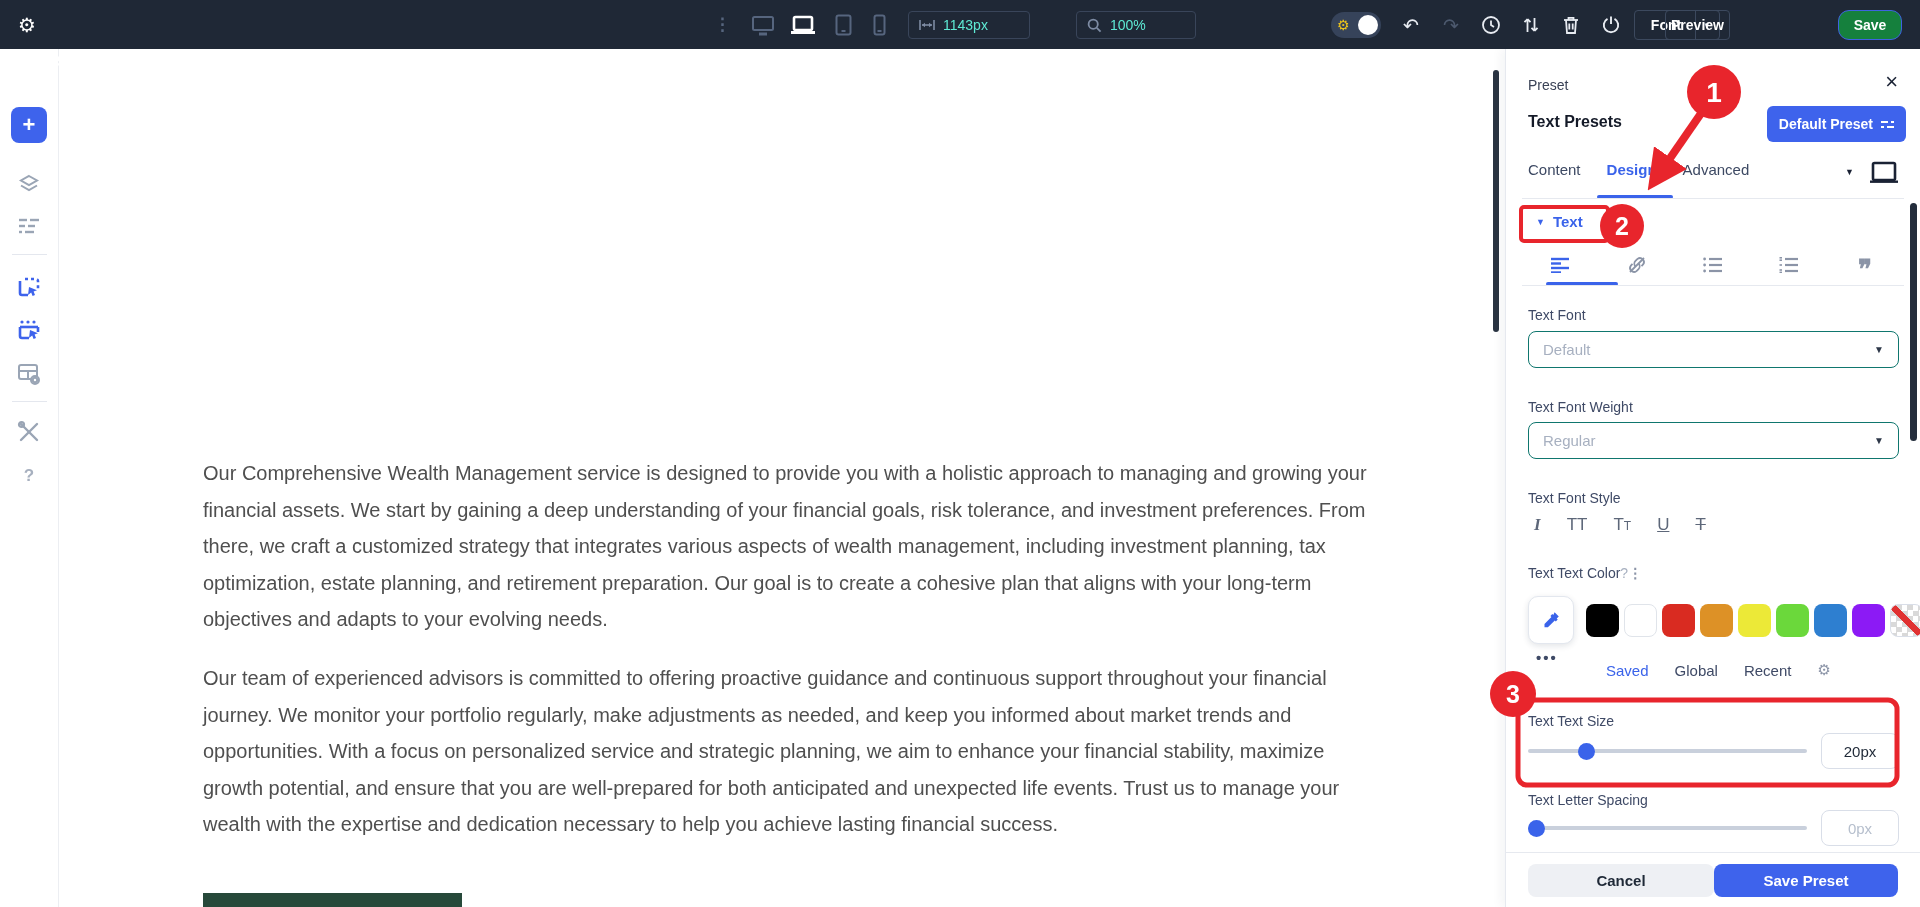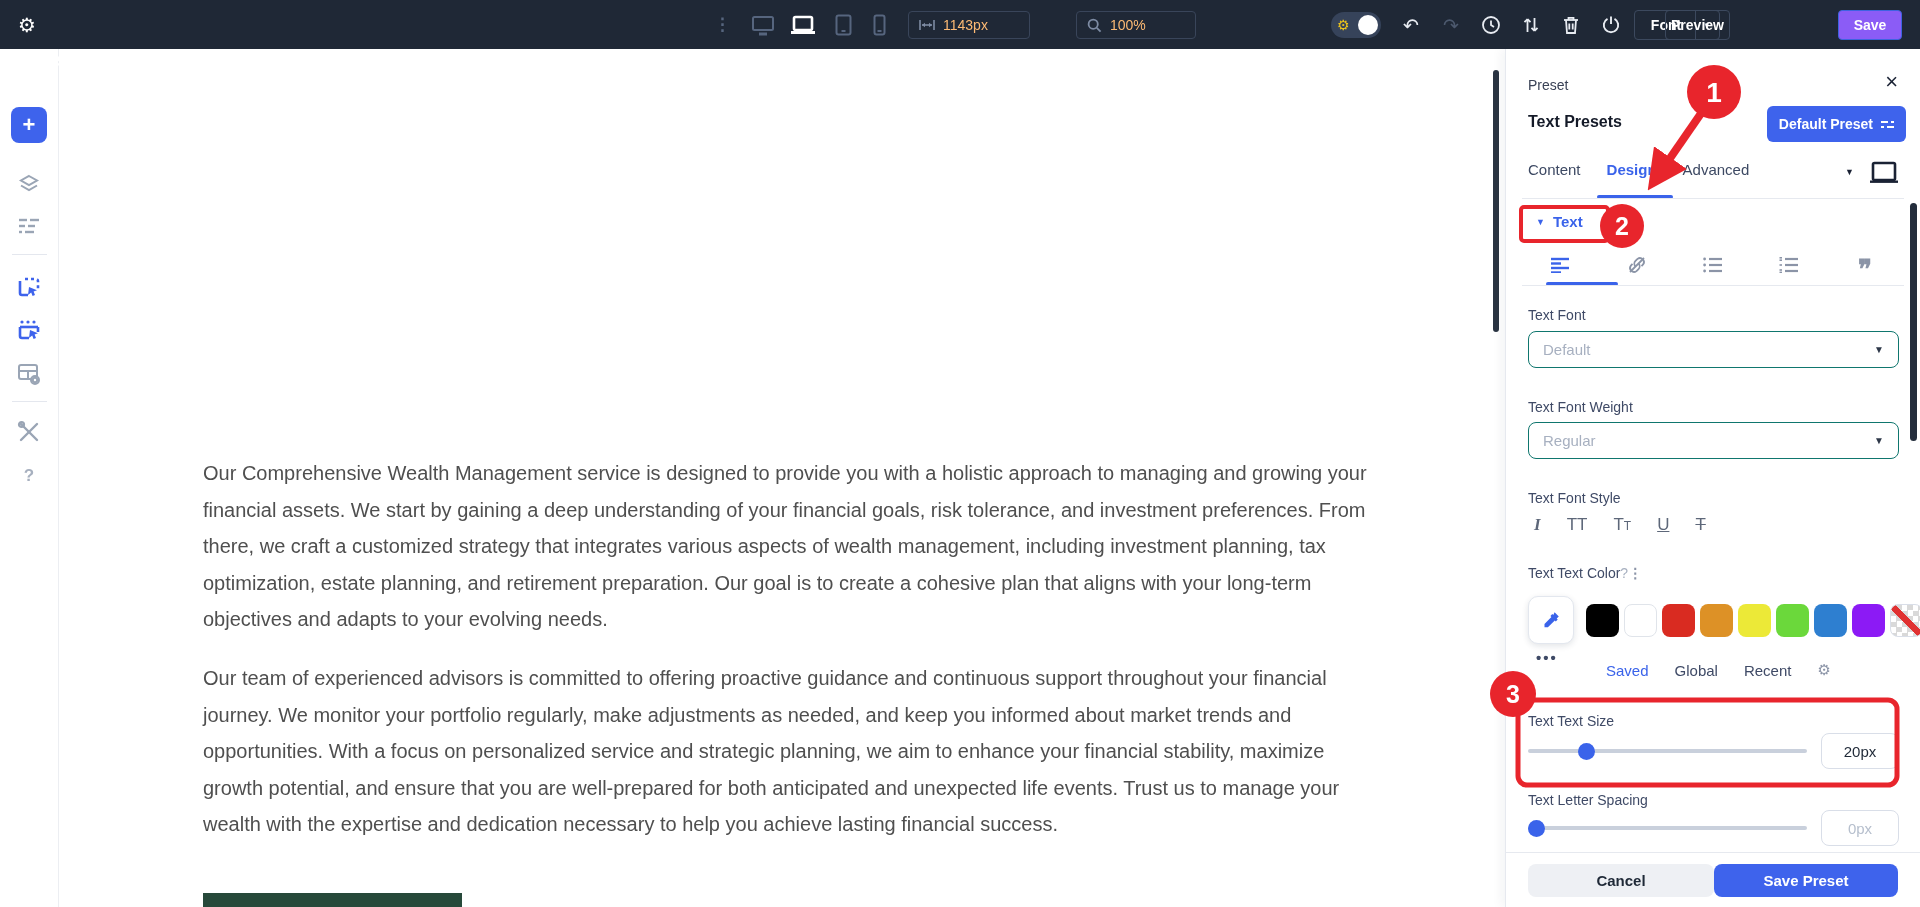--- a/index.html
+++ b/index.html
@@ -9,28 +9,28 @@
 
   
   .topbar { position:absolute; left:0; top:0; width:1920px; height:49px; background:#1f2836; z-index:30; }
   .tb-item { position:absolute; top:0; height:49px; display:flex; align-items:center; color:#e8ecf2; }
   .tb-gear { left:18px; font-family:"DejaVu Sans",sans-serif; font-size:20px; color:#fff; }
   .tb-title { left:56px; font-size:15px; font-weight:bold; color:#fff;margin-top:36px; }
   .tb-kebab { left:714px; color:#56657e; font-size:17px; font-weight:bold; letter-spacing:1px; }
   .device { position:absolute; top:12px; width:30px; height:26px; display:flex; align-items:center; justify-content:center; color:#56657e; }
   .device.active { color:#ffffff; }
   .tb-box { position:absolute; top:11px; height:28px; border:1px solid #39455a; border-radius:4px; display:flex; align-items:center; gap:8px; padding:0 10px; color:#7d8ba3; }
-  .tb-box input { background:transparent; border:none; outline:none; color:#fdba74; font-size:14px; width:60px; font-family:inherit; }
+  .tb-box input { background:transparent; border:none; outline:none; color:#5eead4; font-size:14px; width:60px; font-family:inherit; }
   .toggle { position:absolute; left:1331px; top:12px; width:50px; height:26px; background:#36435a; border-radius:13px; display:flex; align-items:center; }
   .toggle .tg-gear { font-family:"DejaVu Sans",sans-serif; color:#ecc31c; font-size:14px; margin-left:6px; }
   .toggle .knob { position:absolute; right:3px; top:3px; width:20px; height:20px; border-radius:50%; background:#fff; }
   .tb-ic { position:absolute; top:12px; width:26px; height:26px; display:flex; align-items:center; justify-content:center; color:#e8ecf2; font-family:"DejaVu Sans",sans-serif; font-size:19px; }
   .tb-ic.dim { color:#4c596e; }
   .tb-btn { position:absolute; top:10px; height:30px; border:1px solid #3c495e; border-radius:4px; color:#fff; font-size:14px; font-weight:bold; display:flex; align-items:center; justify-content:center; background:transparent; cursor:pointer; font-family:inherit; }
-  .tb-btn.primary { background:#8b5cf6; border-color:#3e63e0; }
+  .tb-btn.primary { background:#15803d; border-color:#3e63e0;border-radius:11px; }
   .exit-split { display:flex; align-items:stretch; }
   .exit-main { padding:0 14px; display:flex; align-items:center; }
   .exit-caret { width:22px; border-left:1px solid #3c495e; display:flex; align-items:center; justify-content:center; font-size:8px; color:#c7d0dd; }
 
   
   .leftbar { position:absolute; left:0; top:49px; width:59px; height:858px; background:#fff; border-right:1px solid #eceef2; z-index:20; }
   .lb-ic { position:absolute; left:50%; transform:translateX(-50%); width:34px; height:34px; display:flex; align-items:center; justify-content:center; color:#9aa5b5; }
   .lb-ic.blue { color:#3e63ec; }
   .lb-add { top:58px; width:36px; height:36px; background:#3e63ec; border-radius:8px; color:#fff; font-size:22px; font-weight:bold; }
   .lb-div { position:absolute; left:12px; width:35px; height:1px; background:#e4e7ee; }

